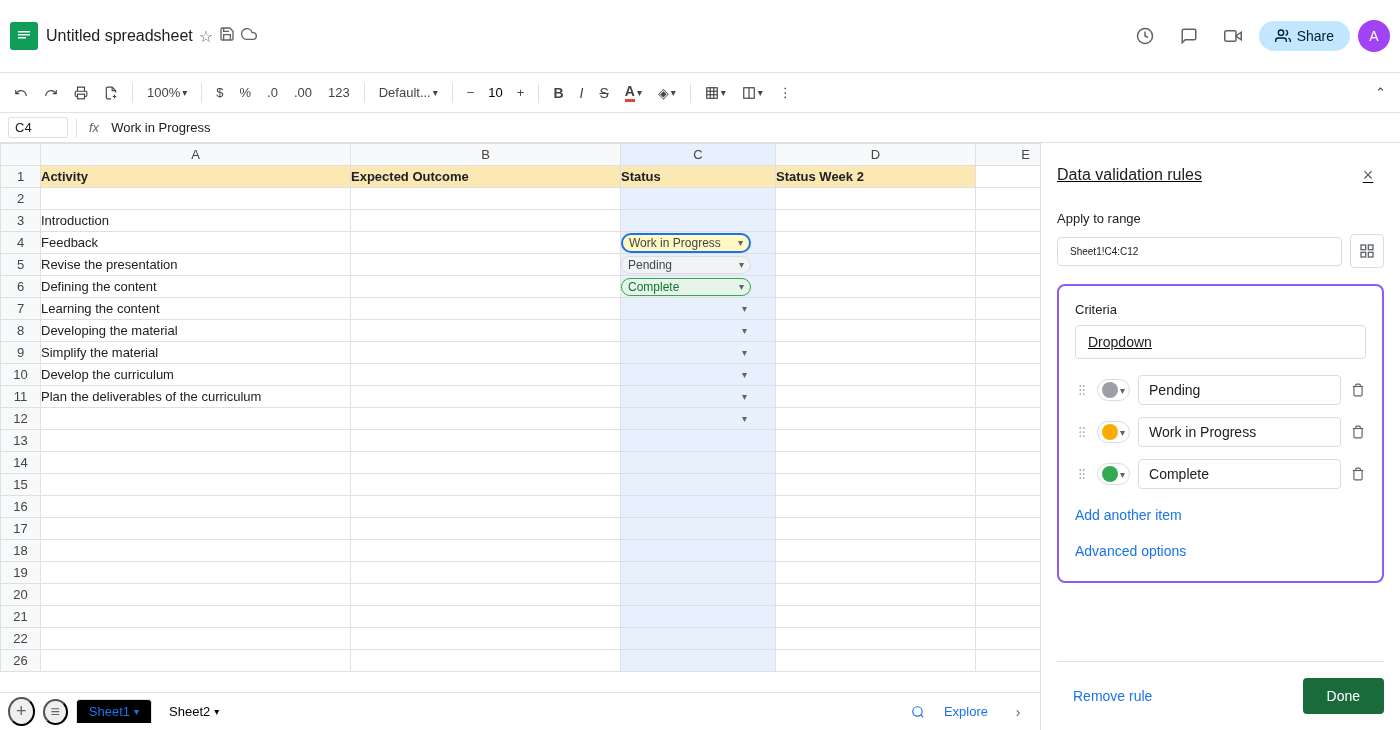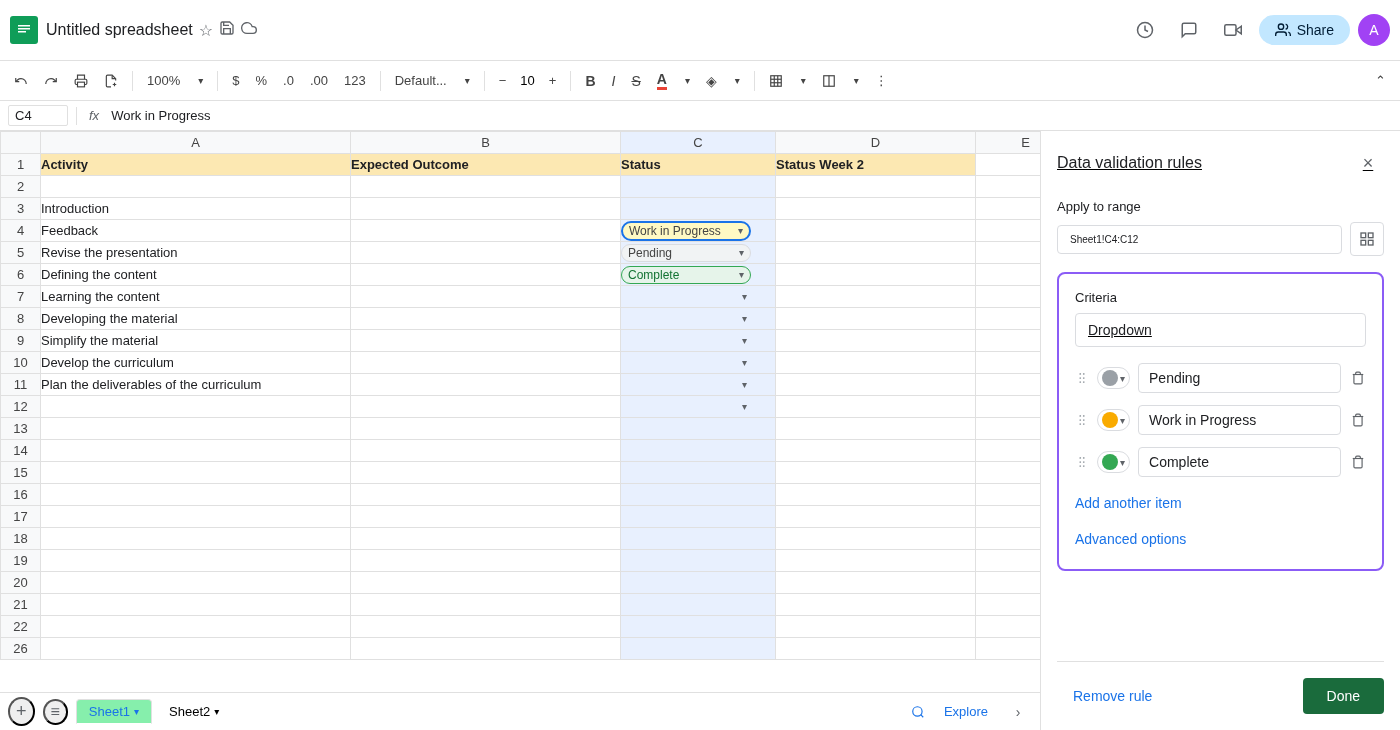--- a/index.html
+++ b/index.html
@@ -1,36 +1,36 @@
 <!DOCTYPE html>
 <html><head>
   <meta charset="utf-8">
   <style>
     * { box-sizing: border-box; margin: 0; padding: 0; }
     body { font-family: 'Arial', sans-serif; font-size: 13px; background: #fff; overflow: hidden; width: 1400px; height: 730px; display: flex; flex-direction: column; }
 
     
-    .top-bar { display: flex; align-items: center; padding: 12px 10px; gap: 8px; border-bottom: 1px solid #e0e0e0; min-height: 52px; }
+    .top-bar { display: flex; align-items: center; padding: 18px 10px; gap: 8px; border-bottom: 1px solid #e0e0e0; min-height: 52px; }
     .app-logo { width: 28px; height: 28px; background: #0f9d58; border-radius: 3px; display: flex; align-items: center; justify-content: center; flex-shrink: 0; }
     .app-logo-inner { color: white; font-size: 16px; font-weight: bold; line-height: 1; }
     .title-area { display: flex; flex-direction: column; flex: 1; }
     .doc-title-row { display: flex; align-items: center; gap: 6px; }
     .doc-title { font-size: 16px; color: #202124; font-weight: 400; }
     .title-icons { display: flex; gap: 6px; align-items: center; color: #5f6368; }
     .title-icon { font-size: 16px; cursor: pointer; }
     .menu-bar { display: flex; gap: 2px; }
     .menu-item { padding: 3px 8px; font-size: 13px; color: #202124; cursor: pointer; border-radius: 4px; }
     .top-right { display: flex; align-items: center; gap: 8px; margin-left: auto; }
     .icon-btn { width: 36px; height: 36px; border-radius: 50%; border: none; background: transparent; cursor: pointer; display: flex; align-items: center; justify-content: center; color: #5f6368; font-size: 18px; }
     .share-btn { display: flex; align-items: flex-start; gap: 6px; background: #c2e7ff; border: none; border-radius: 20px; padding: 7px 16px; font-size: 14px; font-weight: 500; color: #001d35; cursor: pointer; }
     .avatar { width: 32px; height: 32px; border-radius: 50%; background: #a142f4; display: flex; align-items: center; justify-content: center; color: white; font-size: 14px; font-weight: 500; }
 
     
     .toolbar { display: flex; align-items: center; padding: 4px 8px; gap: 4px; border-bottom: 1px solid #e0e0e0; min-height: 40px; flex-wrap: wrap; }
-    .toolbar-btn { padding: 4px 6px; border: none; background: transparent; cursor: pointer; border-radius: 4px; color: #444; font-size: 13px; display: flex; align-items: center; gap: 18px; }
+    .toolbar-btn { padding: 4px 6px; border: none; background: transparent; cursor: pointer; border-radius: 4px; color: #444; font-size: 13px; display: flex; align-items: center; gap: 2px; }
     .toolbar-separator { width: 1px; height: 20px; background: #e0e0e0; margin: 0 4px; }
     .bold-btn { font-weight: bold; font-size: 14px; }
     .italic-btn { font-style: italic; font-size: 14px; }
 
     
     .formula-bar { display: flex; align-items: center; padding: 2px 8px; border-bottom: 1px solid #e0e0e0; min-height: 30px; gap: 8px; }
     .cell-ref { font-size: 13px; color: #202124; min-width: 60px; padding: 2px 6px; border: 1px solid #e0e0e0; border-radius: 2px; }
     .formula-separator { width: 1px; height: 18px; background: #e0e0e0; }
     .fx-label { color: #5f6368; font-size: 13px; font-style: italic; padding: 0 4px; }
     .formula-input { flex: 1; border: none; outline: none; font-size: 13px; color: #202124; }
@@ -58,21 +58,21 @@
     .dropdown-pill.complete { background: #e6f4ea; color: #137333; border-color: #34a853; }
     .dropdown-pill.selected-pill { border: 2px solid #1a73e8; }
     .dropdown-arrow { margin-left: auto; font-size: 10px; color: #5f6368; }
     .empty-dropdown { display: flex; align-items: center; justify-content: flex-end; width: 130px; }
     .empty-dropdown-arrow { font-size: 10px; color: #5f6368; padding: 1px 4px; }
     .cell-c-selected-bg { background: #e8f0fe; }
 
     
     .bottom-bar { display: flex; align-items: center; padding: 4px 8px; border-top: 1px solid #e0e0e0; gap: 8px; min-height: 36px; background: #fff; }
     .sheet-tab { padding: 4px 12px; border-radius: 4px 4px 0 0; font-size: 13px; cursor: pointer; border: 1px solid transparent; display: flex; align-items: center; gap: 4px; }
-    .sheet-tab.active { background: #86efac; border-color: #e0e0e0; border-bottom-color: #fff; color: #1a73e8; font-weight: 500; }
+    .sheet-tab.active { background: #000000; border-color: #e0e0e0; border-bottom-color: #fff; color: #1a73e8; font-weight: 500; }
     .add-sheet-btn { font-size: 18px; color: #5f6368; cursor: pointer; padding: 2px 6px; border-radius: 50%; }
     .sheet-tabs-container { display: flex; align-items: center; gap: 4px; flex: 1; }
 
     
     .side-panel { width: 360px; min-width: 360px; border-left: 1px solid #e0e0e0; display: flex; flex-direction: column; padding: 16px; overflow-y: auto; }
     .panel-header { display: flex; align-items: center; justify-content: space-between; margin-bottom: 20px; text-decoration: underline; }
     .panel-title { font-size: 16px; font-weight: 500; color: #202124; }
     .panel-close { background: transparent; border: none; cursor: pointer; color: #5f6368; font-size: 18px; width: 32px; height: 32px; display: flex; align-items: center; justify-content: center; border-radius: 50%; }
 
     .panel-section { margin-bottom: 16px; }

